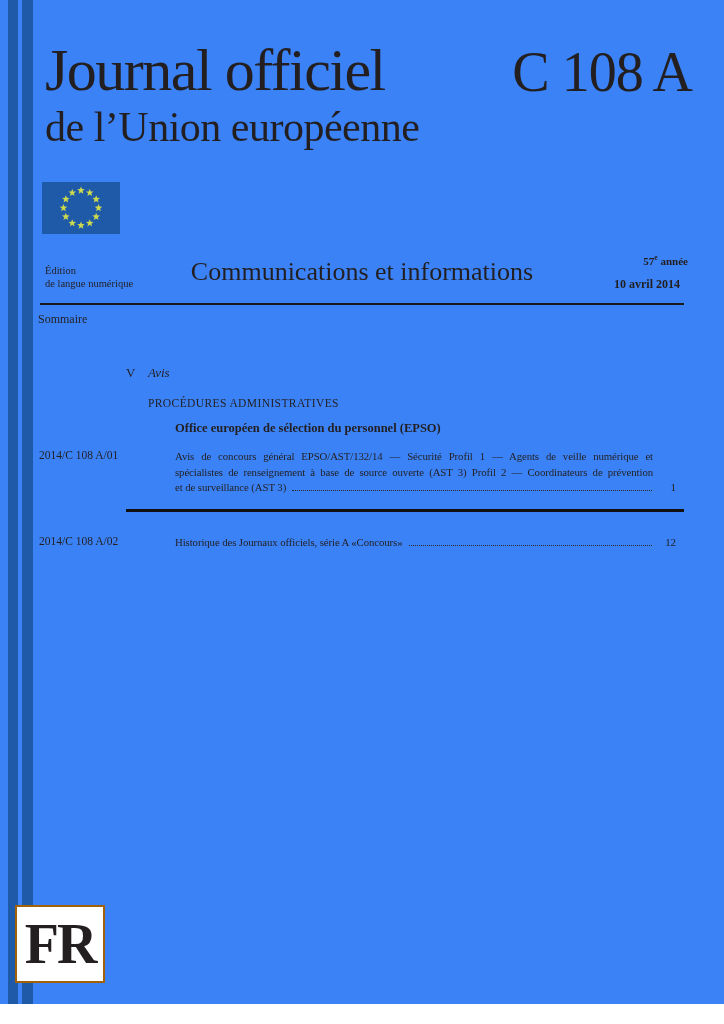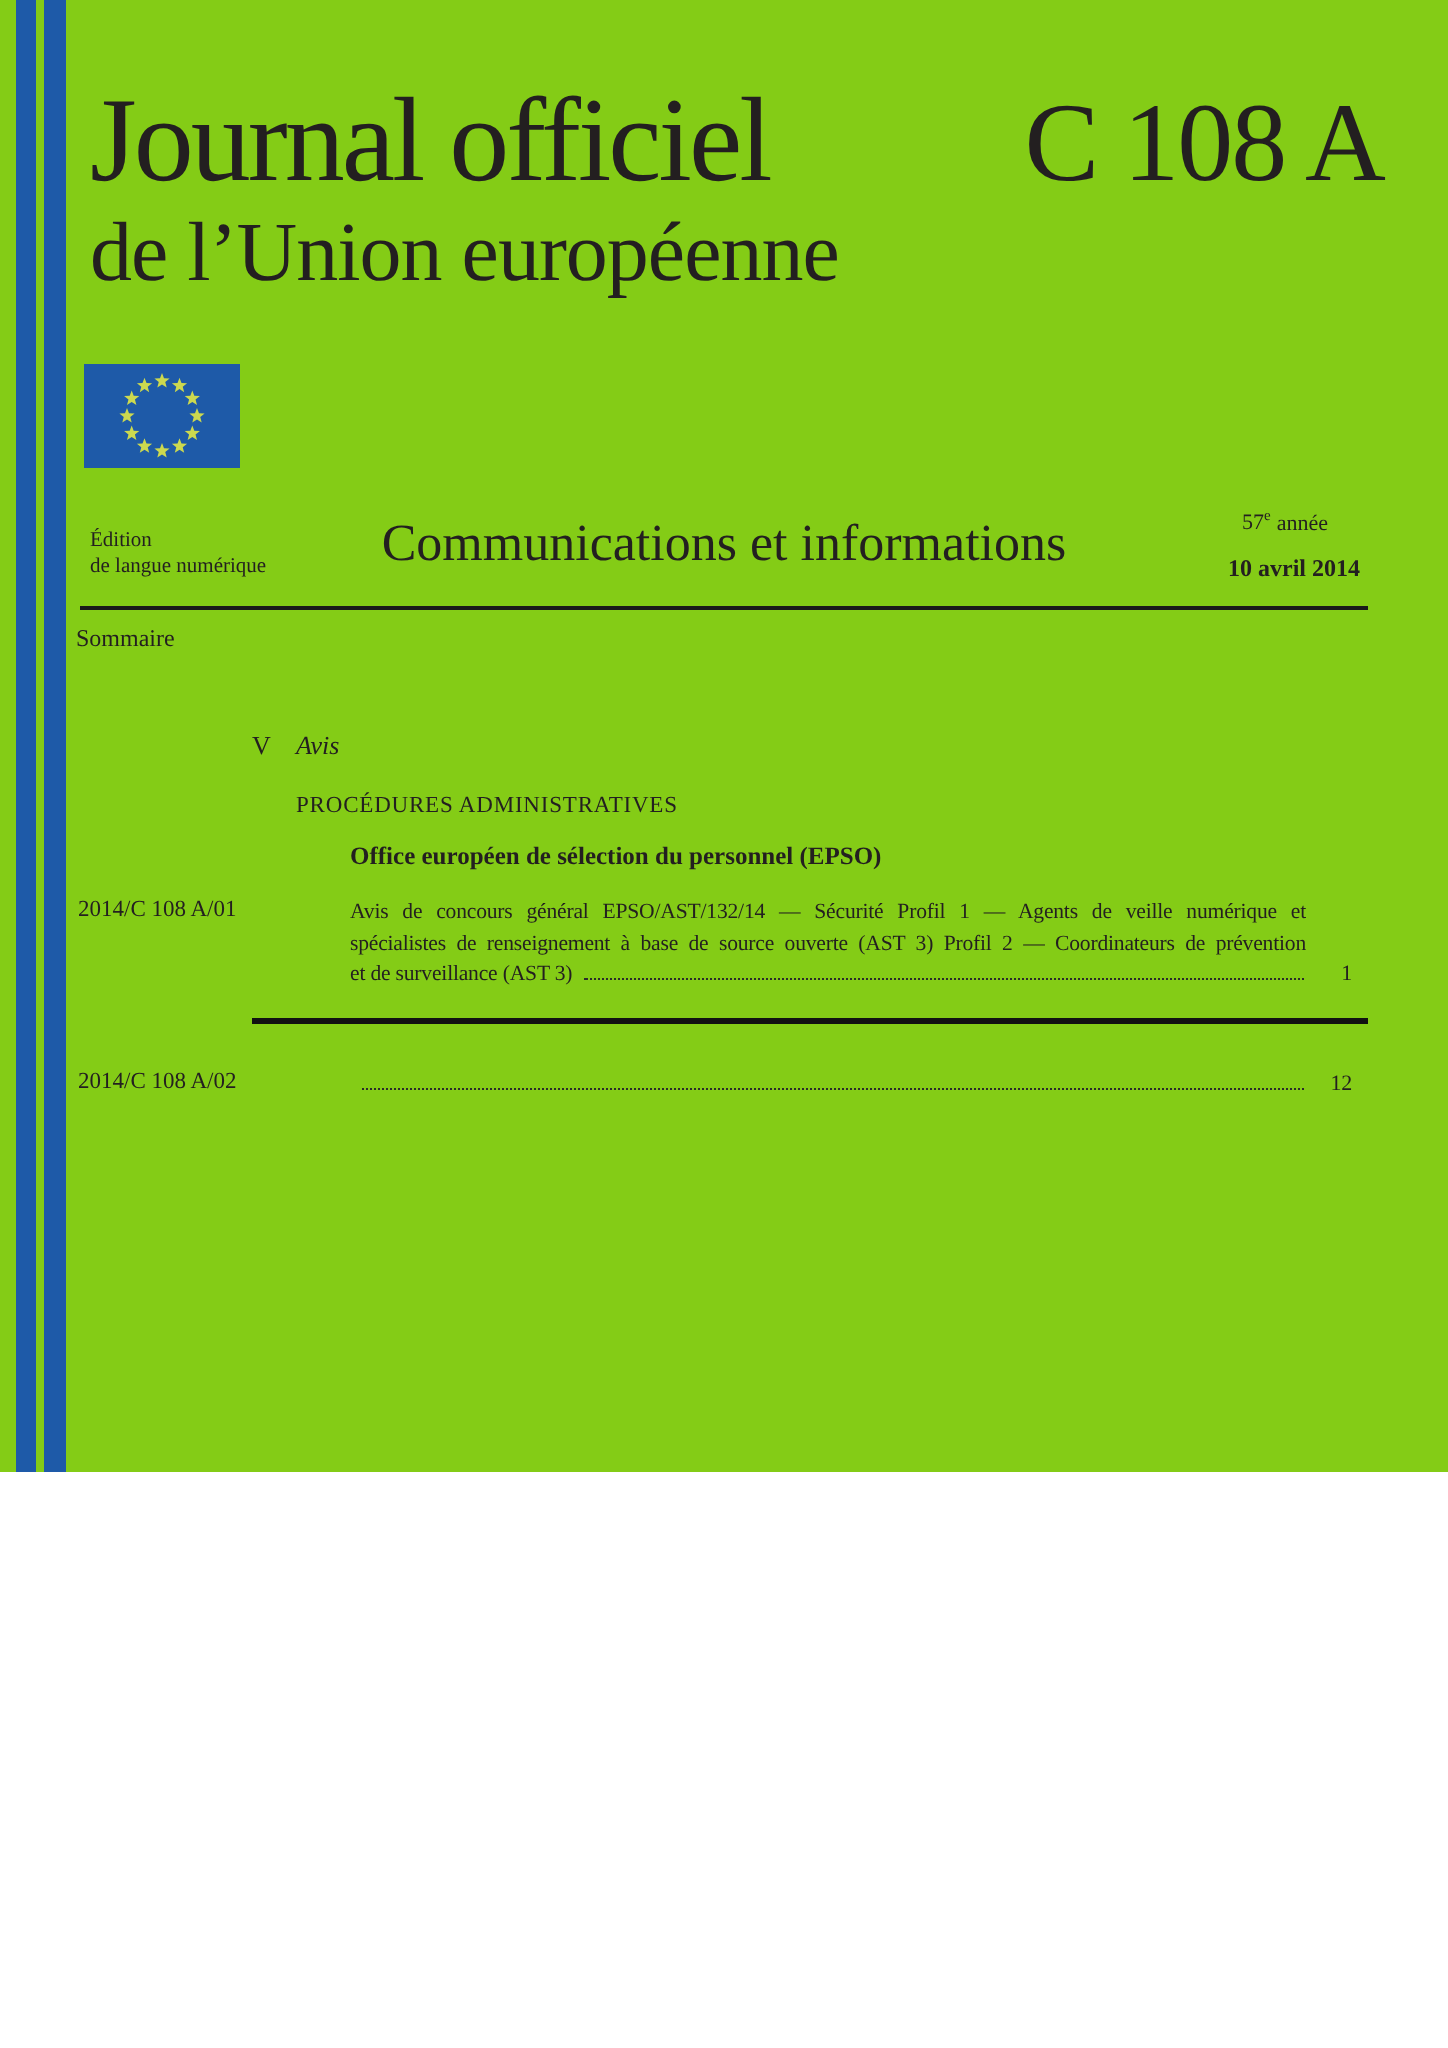--- a/index.html
+++ b/index.html
@@ -2,22 +2,22 @@
 <html style="--blue: #1e5aa8; --text: #231f20;"><head>
 <meta charset="utf-8">
 <style>
   :root{
     --blue:#1e5aa8;
     --text:#231f20;
   }
   html,body{margin:0;padding:0;background:#ffffff;}
   .page{
     position:relative;
-    width:724px;height:736px;
-    background:#84cc16;
+    width:724px;height:1004px;
+    background:#3b82f6;
     overflow:hidden;
     color:var(--text);
     font-family:"Liberation Serif","DejaVu Serif",serif;
   }
   .stripe{position:absolute;top:0;bottom:0;background:var(--blue);}
   .stripe-outer{left:8px;width:10px;}
   .stripe-inner{left:22px;width:11px;}
 
   .masthead-title{
     position:absolute;left:45px;top:40px;
@@ -30,21 +30,21 @@
   .masthead-sub{
     position:absolute;left:45px;top:106px;
     font-size:42px;line-height:1.0;letter-spacing:-0.5px;font-weight:500;
   }
 
   .flag{position:absolute;left:42px;top:182px;width:78px;height:52px;background:var(--blue);}
   .flag svg{display:block;width:78px;height:52px;}
 
   .edition{position:absolute;left:45px;top:264px;font-size:10.5px;line-height:13px;}
   .section-title{position:absolute;left:40px;right:40px;top:258px;text-align:center;font-size:26px;line-height:1.1;}
-  .year-line{position:absolute;right:60px;top:253px;font-size:11px;font-weight:normal;}
+  .year-line{position:absolute;right:36px;top:253px;font-size:11px;font-weight:bold;}
   .yr-sup{font-size:7.5px;}
   .yr-word{margin-left:3px;}
   .issue-date{position:absolute;right:44px;top:277px;font-size:12px;font-weight:bold;}
 
   .rule-thin{position:absolute;left:40px;top:303px;width:644px;height:1.5px;background:#1a1a1a;}
   .contents-label{position:absolute;left:38px;top:312px;font-size:12px;}
 
   .part-row{position:absolute;left:126px;top:365px;font-size:13px;}
   .part-num{display:inline-block;min-width:22px;}
   .part-title{font-style:italic;}
@@ -135,20 +135,21 @@
       </div>
     </div>
   </div>
 
   <div class="separator-rule"></div>
 
   <div class="entry entry-2">
     <div class="entry-ref">2014/C 108 A/02</div>
     <div class="entry-body">
       <div class="entry-lastline">
+        <span class="lastline-text">Historique des Journaux officiels, série A «Concours»</span>
         <span class="dot-leader"></span>
         <span class="entry-page">12</span>
       </div>
     </div>
   </div>
 
   <div class="fr-box">
     <span class="fr-text">FR</span>
   </div>
 

